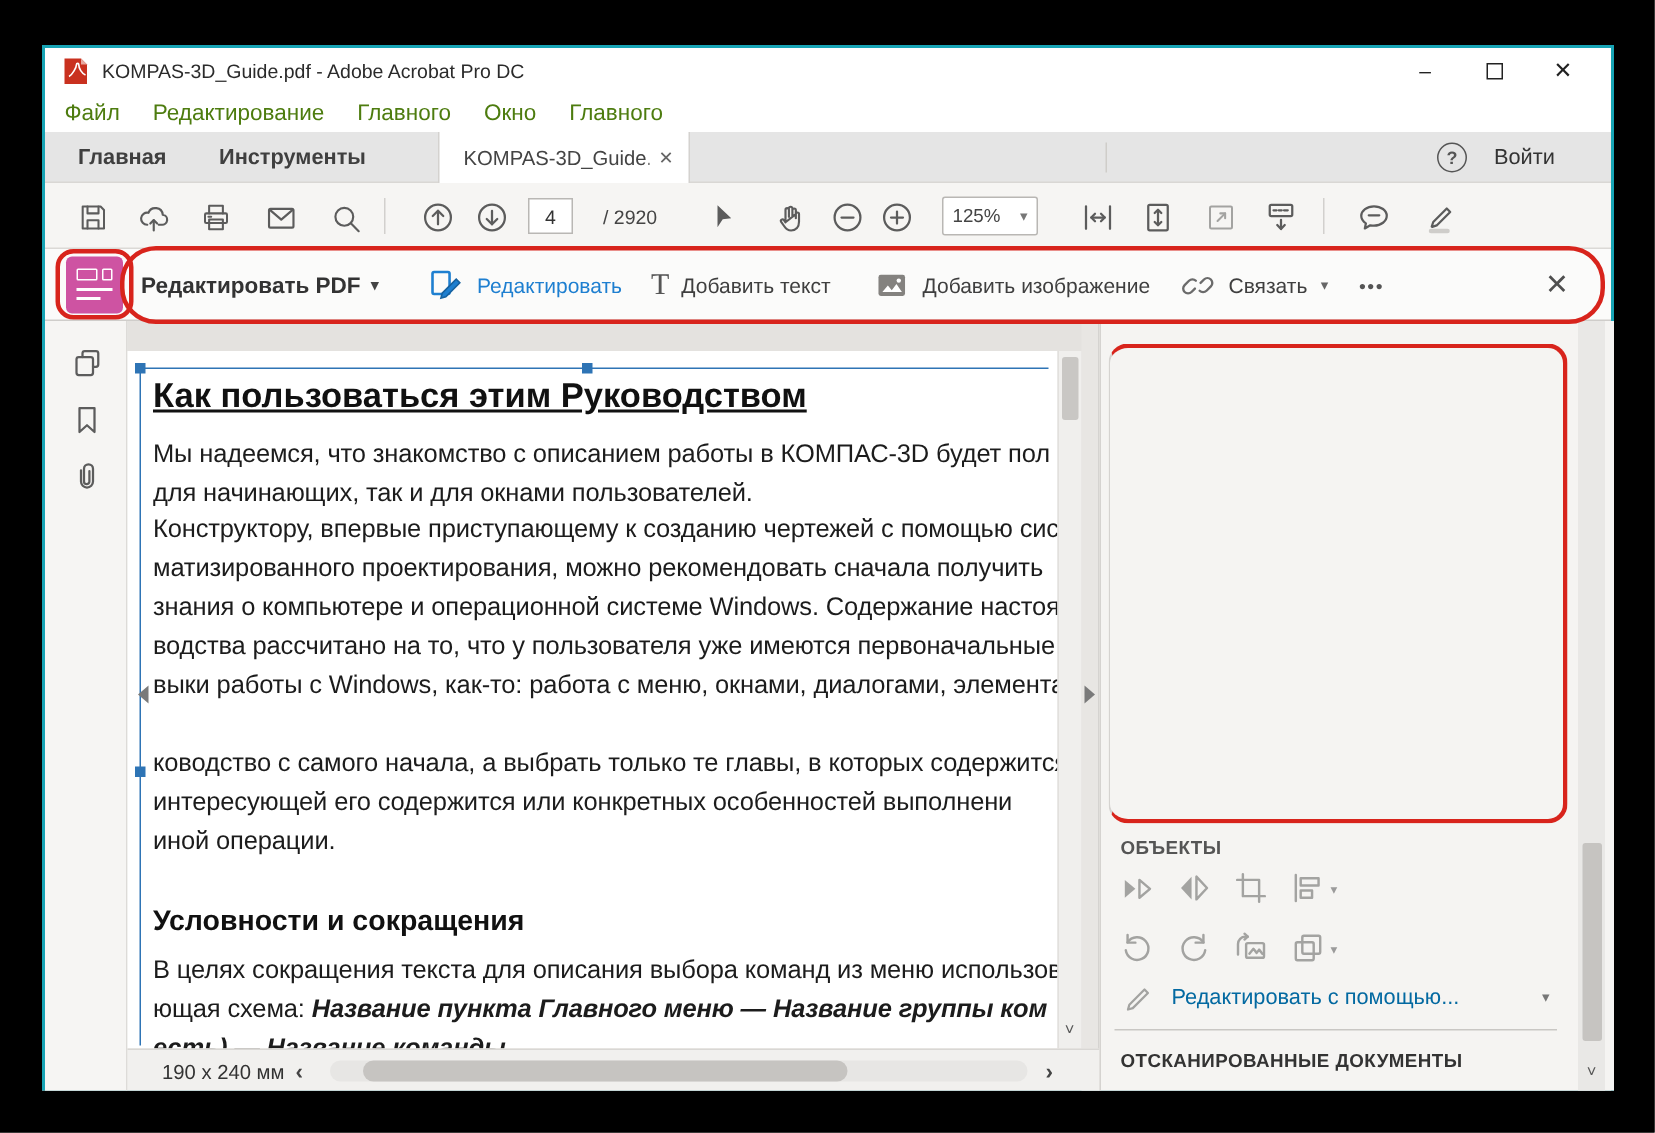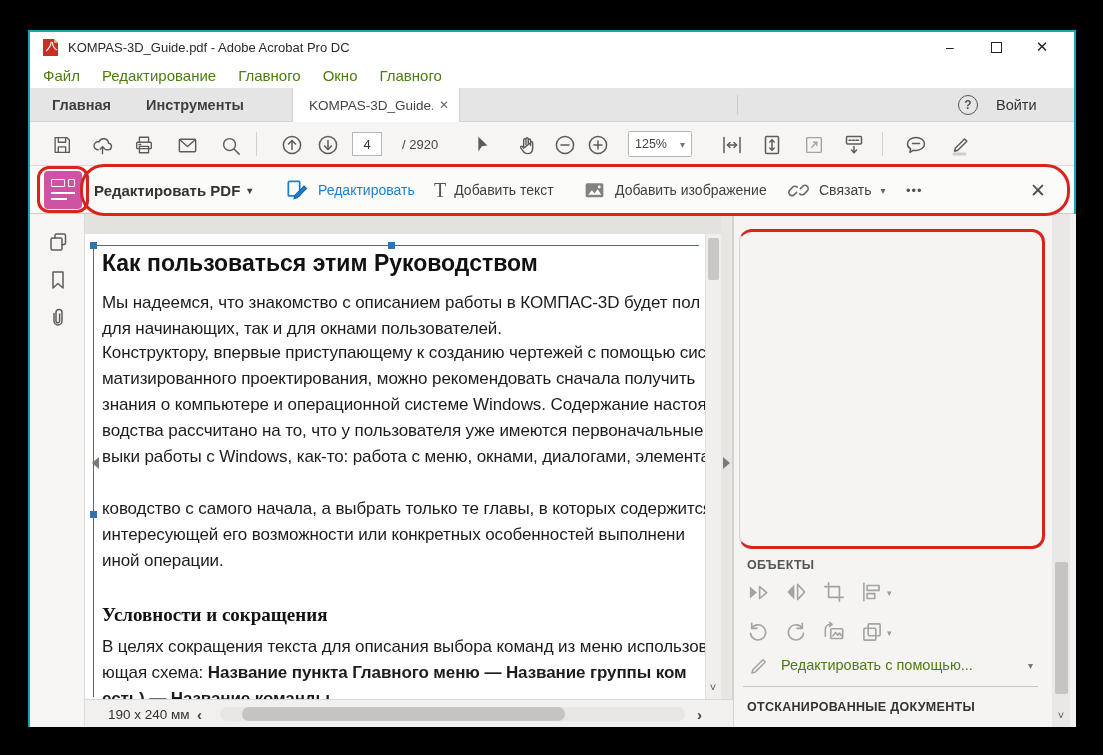--- a/index.html
+++ b/index.html
@@ -66,30 +66,30 @@
   .content{position:absolute;left:0;top:182px;width:100%;height:513px;background:#e4e2df;}
   .sidebar{position:absolute;left:0;top:0;width:55px;height:100%;background:#f6f5f3;border-right:1px solid #dddbd8;}
   .sb-ic{position:absolute;left:16px;width:24px;height:24px;}
   
   .page{position:absolute;left:55px;top:20px;width:620px;height:465px;background:#fff;overflow:hidden;}
   .sel-top{position:absolute;left:8px;top:11px;width:606px;height:0;border-top:1.6px solid #2e74b5;}
   .sel-left{position:absolute;left:8px;top:11px;width:0;height:452px;border-left:1.6px solid #2e74b5;}
   .handle{position:absolute;width:7px;height:7px;background:#2e74b5;}
   .doc-text{position:absolute;left:0;top:0;width:100%;height:100%;color:#1c1c1c;}
   .doc-text > div{position:absolute;left:17px;width:600px;}
-  .doc-text > div:nth-child(1){top:16px;}
+  .doc-text > div:nth-child(1){top:16px;text-decoration:underline;}
   .doc-text > div:nth-child(2){top:56px;}
   .doc-text > div:nth-child(3){top:106px;}
   .doc-text > div:nth-child(4){top:262px;}
-  .doc-text > div:nth-child(5){top:370px;font-family:Liberation Serif, serif;}
+  .doc-text > div:nth-child(5){top:370px;}
   .doc-text > div:nth-child(6){top:400px;}
   .doc-h1{font-size:23px;font-weight:700;color:#111;white-space:nowrap;}
   .doc-h2{font-size:19px;font-weight:700;color:#111;white-space:nowrap;}
   .doc-line{height:26px;line-height:26px;font-size:17px;white-space:nowrap;letter-spacing:-0.1px;}
-  .doc-line .b{font-weight:700;}
+  .doc-line .b{font-weight:700;font-style:italic;}
   
   .doc-vscroll{position:absolute;left:675px;top:20px;width:16px;height:465px;background:#f0efed;border-left:1px solid #e2e0dd;}
   .doc-vthumb{position:absolute;left:2px;top:4px;width:11px;height:42px;background:#c9c7c4;border-radius:2px;}
   .doc-varrow{position:absolute;left:675px;top:463px;width:16px;height:20px;color:#555;font-size:11px;display:flex;align-items:center;justify-content:center;}
   .divider-col{position:absolute;left:691px;top:0;width:12px;height:100%;background:#e8e6e3;border-right:1px solid #d5d3d0;}
   .collapse-left{position:absolute;left:56px;top:243px;width:0;height:0;border:6px solid transparent;border-right:7px solid #7a7a7a;}
   .collapse-right{position:absolute;left:693px;top:243px;width:0;height:0;border:6px solid transparent;border-left:7px solid #7a7a7a;}
   
   .statusbar{position:absolute;left:55px;top:485px;width:648px;height:28px;background:#f1f0ee;border-top:1px solid #d9d7d4;}
   .page-size{position:absolute;left:23px;top:0;height:28px;display:flex;align-items:center;font-size:13.5px;color:#333;}
@@ -114,21 +114,21 @@
     color:#777;font-size:10px;}
   .alicon{position:absolute;width:26px;height:22px;}
   .sp-ic{position:absolute;width:24px;height:26px;}
   .stk{position:absolute;width:26px;text-align:center;color:#4a4a4a;line-height:1;}
   .stk .t{font-family:"Liberation Serif",serif;font-size:15px;font-weight:700;display:block;}
   .stk .av{font-size:11px;font-weight:700;letter-spacing:-0.5px;display:block;}
   .stk .ar{font-size:12px;display:block;margin-top:-2px;color:#4a4a4a;}
   .obj-ic{position:absolute;width:26px;height:26px;}
   .obj-dd{position:absolute;font-size:9px;color:#9b9b9b;}
   .editwith{position:absolute;left:13px;top:438px;width:300px;height:26px;display:flex;align-items:center;}
-  .editwith .txt{font-size:14.5px;color:#4d7c0f;margin-left:10px;}
+  .editwith .txt{font-size:14.5px;color:#0369a1;margin-left:10px;}
   .editwith .dd{margin-left:auto;margin-right:14px;color:#777;font-size:10px;}
   .p-divider{position:absolute;left:9px;top:472px;width:295px;height:1px;background:#c9c7c4;}
   .panel-vscroll{position:absolute;left:1022px;top:0;width:18px;height:513px;background:#e9e8e6;}
   .panel-vthumb{position:absolute;left:2.5px;top:348px;width:13px;height:132px;background:#c6c4c1;border-radius:2px;}
   .panel-varrow{position:absolute;left:0;top:492px;width:18px;height:18px;display:flex;align-items:center;justify-content:center;
     color:#555;font-size:11px;}
   
   .si{fill:none;stroke:#5c5c5c;stroke-width:1.5;stroke-linecap:round;stroke-linejoin:round;}
   .si .f{fill:#5c5c5c;stroke:none;}
   .si.dis{stroke:#a3a3a1;} .si.dis .f{fill:#a3a3a1;}
@@ -381,21 +381,21 @@
           </div>
           <div class="doc-p">
             <div class="doc-line"><span>Конструктору, впервые приступающему к созданию чертежей с помощью сист</span></div>
             <div class="doc-line"><span>матизированного проектирования, можно рекомендовать сначала получить</span></div>
             <div class="doc-line"><span>знания о компьютере и операционной системе Windows. Содержание настоящ</span></div>
             <div class="doc-line"><span>водства рассчитано на то, что у пользователя уже имеются первоначальные зн</span></div>
             <div class="doc-line"><span>выки работы с Windows, как-то: работа с меню, окнами, диалогами, элемента</span></div>
           </div>
           <div class="doc-p">
             <div class="doc-line"><span>ководство с самого начала, а выбрать только те главы, в которых содержится</span></div>
-            <div class="doc-line"><span>интересующей его возможности или конкретных особенностей выполнени</span></div>
+            <div class="doc-line"><span>интересующей его содержится или конкретных особенностей выполнени</span></div>
             <div class="doc-line"><span>иной операции.</span></div>
           </div>
           <div class="doc-h2">Условности и сокращения</div>
           <div class="doc-p">
             <div class="doc-line"><span>В целях сокращения текста для описания выбора команд из меню использова</span></div>
             <div class="doc-line"><span>ющая схема: </span><span class="b">Название пункта Главного меню — Название группы ком</span></div>
             <div class="doc-line"><span class="b">есть) — Название команды.</span></div>
           </div>
         </div>
       <div class="sel-top"></div>

